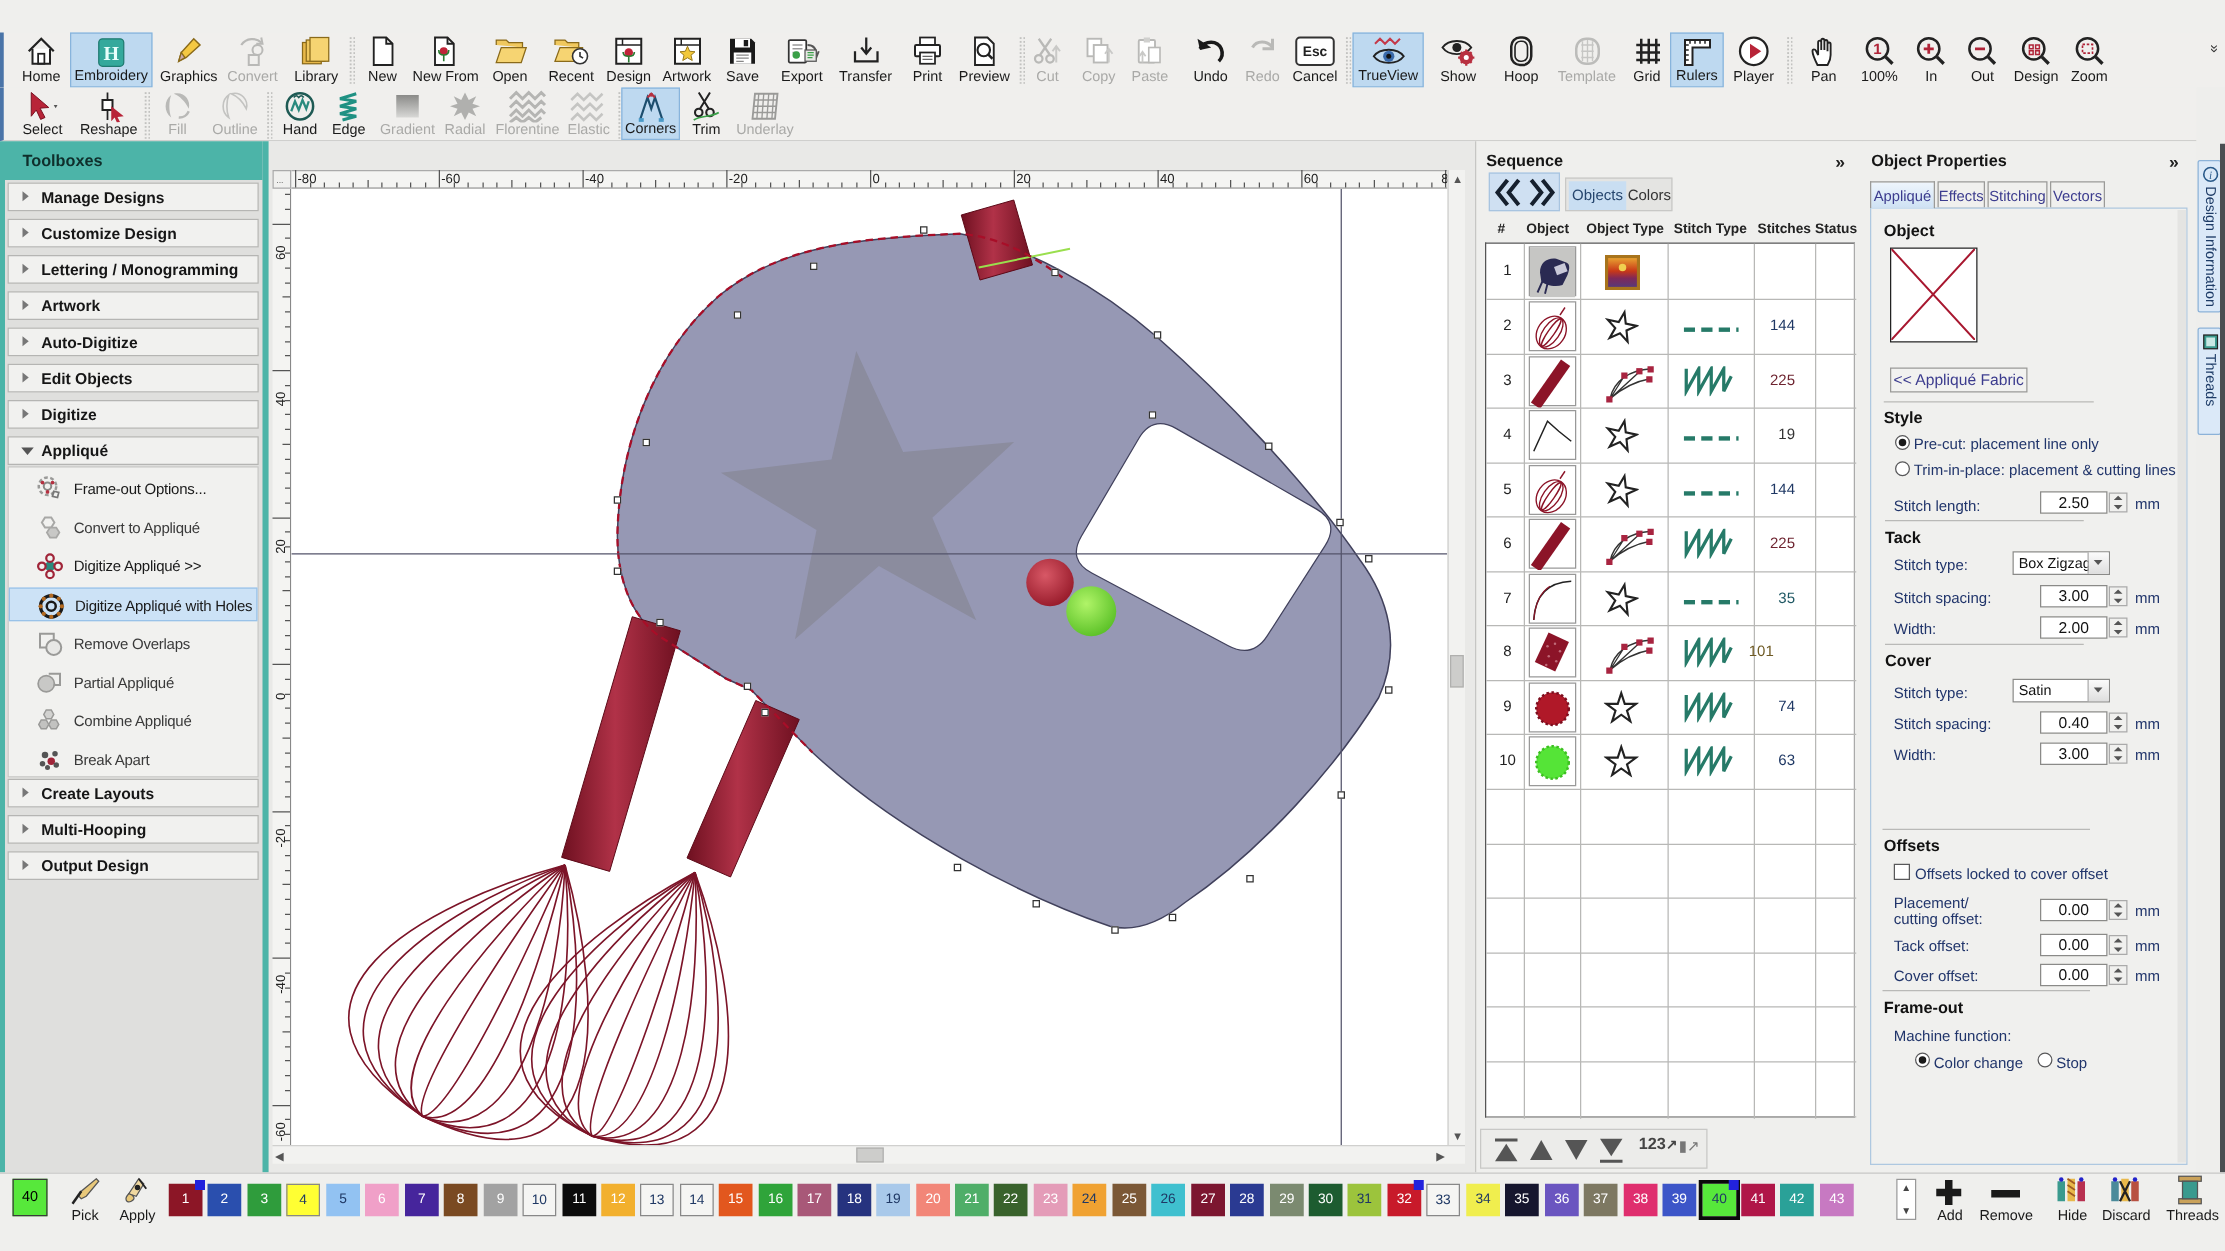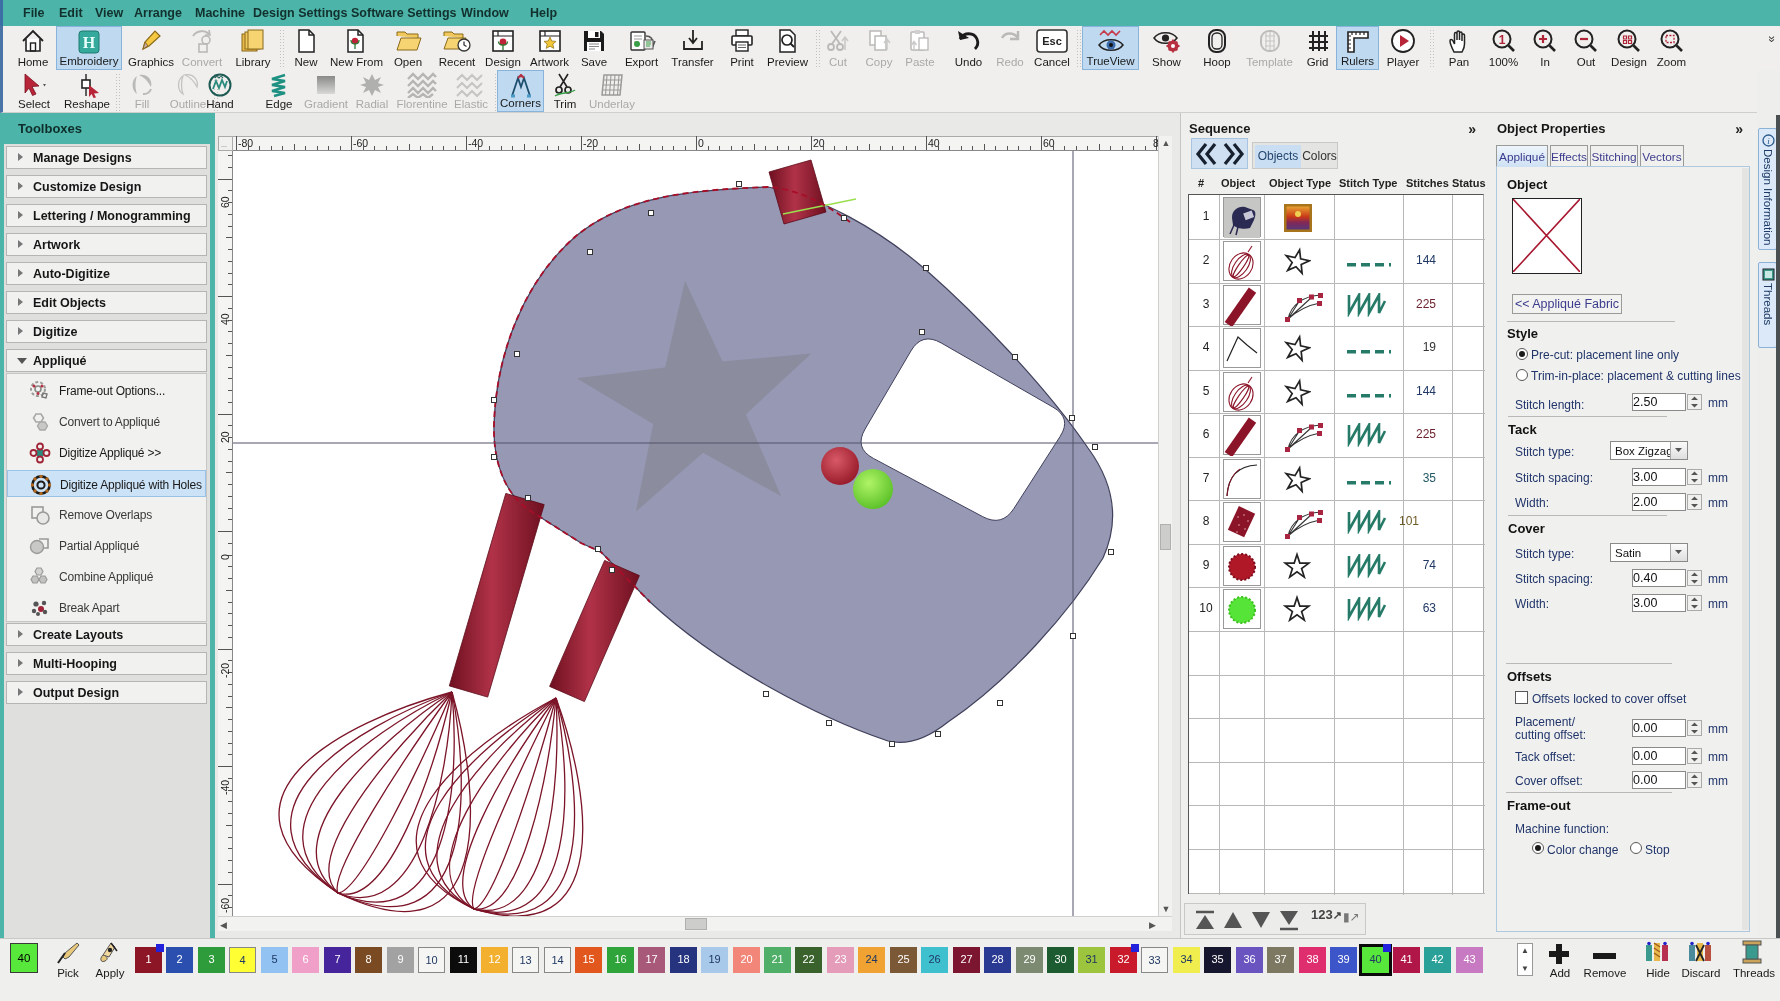--- a/index.html
+++ b/index.html
@@ -40,51 +40,40 @@
 .vsb{position:absolute;left:1158px;top:136px;width:14px;height:780px;background:#f2f2f0;border-left:1px solid #d0d0ce}
 .hsb{position:absolute;left:218px;top:916px;width:954px;height:15px;background:#f2f2f0;border-top:1px solid #d0d0ce}
 .thumb{position:absolute;background:#cdcdcb;border:1px solid #b0b0ae}
 .sbarrow{position:absolute;font-size:9px;color:#555;text-align:center}
 .seq{position:absolute;left:1180px;top:113px;width:310px;height:825px;background:#efefed;border-left:1px solid #c6c6c4}
 .seqhead{position:absolute;left:8px;top:8px;font-size:13px;font-weight:bold;color:#161616}
 .objprops{position:absolute;left:1490px;top:113px;width:267px;height:825px;background:#efefed}
 .oplabel{font-size:12px;color:#21356b;position:absolute;white-space:nowrap}
 .opbold{font-size:13px;font-weight:bold;color:#111;position:absolute}
 .opsep{position:absolute;height:1px;background:#b9b9b7}
-.spin{position:absolute;width:54px;height:18px;background:#fff;border:1px solid #8a8a88;font-size:12.5px;color:#111;padding-top:1px}
+.spin{position:absolute;width:54px;height:18px;background:#fff;border:1px solid #8a8a88;font-size:12.5px;color:#111;text-align:center;padding-top:1px}
 .spinbtn{position:absolute;width:15px;height:16px;background:#f0f0ee;border:1px solid #aaa}
 .mm{position:absolute;font-size:12px;color:#21356b}
 .ddown{position:absolute;height:19px;background:#fff;border:1px solid #8a8a88;font-size:11.5px;color:#111;padding:3px 0 0 4px;white-space:nowrap}
 .ddbtn{position:absolute;width:17px;height:17px;background:linear-gradient(#fbfbfb,#dedede);border-left:1px solid #aaa}
 .radio{position:absolute;width:12px;height:12px;border:1px solid #58585a;border-radius:50%;background:#fff}
 .radio.on:after{content:'';position:absolute;left:2px;top:2px;width:6px;height:6px;border-radius:50%;background:#1a1a1a}
 .chk{position:absolute;width:13px;height:13px;border:1px solid #58585a;background:#fff}
 .rightstrip{position:absolute;left:1757px;top:70px;width:23px;height:868px;background:#eeeeec}
 .vtab{position:absolute;left:1px;width:19px;background:#dbe9f8;border:1px solid #8cb2d8;border-radius:2px}
 .vtab .vtxt{position:absolute;left:3px;font-size:11.5px;color:#1d3b66;writing-mode:vertical-rl;white-space:nowrap}
 .palette{position:absolute;left:0;top:938px;width:1780px;height:44px;background:#efefed;border-top:1px solid #c8c8c6}
 .sw{position:absolute;top:8px;width:27px;height:26px;font-size:11px;text-align:center;padding-top:6px}
 .swlab{position:absolute;font-size:11.5px;color:#1a1a1a;text-align:center}
 .statusbar{position:absolute;left:0;top:982px;width:1780px;height:19px;background:linear-gradient(#29628e,#1d4e78);color:#eef6fd;font-size:13px}
 .statusbar span{position:absolute;top:2px;white-space:nowrap}
 .node{position:absolute;width:6px;height:6px;background:#fff;border:1px solid #333}
 </style></head><body>
 <div id="page">
 
-<div class="menubar">
-<span style="left:20px">File</span>
-<span style="left:56px">Edit</span>
-<span style="left:92px">View</span>
-<span style="left:131px">Arrange</span>
-<span style="left:192px">Machine</span>
-<span style="left:250px">Design Settings</span>
-<span style="left:348px">Software Settings</span>
-<span style="left:458px">Window</span>
-<span style="left:527px">Help</span>
-</div>
 <div class="tb1">
 <div class="tbtn" style="left:8px;width:44px;height:44px">
         <div class="ic"><svg width="26" height="26" viewBox="0 0 26 26">
             <path d="M3 13 L13 3 L23 13" fill="none" stroke="#222" stroke-width="1.8"></path>
             <path d="M6 11 V23 H20 V11" fill="#fff" stroke="#222" stroke-width="1.6"></path>
             <rect x="10.5" y="15" width="5" height="8" fill="none" stroke="#222" stroke-width="1.4"></rect>
           </svg></div>
         <div class="lb">Home</div>
       </div>
 <div class="tbtn" style="left:53px;width:66px;height:44px;background:#bed9f0;border:1px solid #88b4dc">
@@ -389,21 +378,21 @@
           </svg></div>
         <div class="lb dis">Fill</div>
       </div>
 <div class="tbtn" style="left:163px;width:44px;height:42px">
         <div class="ic"><svg width="26" height="26" viewBox="0 0 26 26">
             <path d="M8 4 C2 8 2 18 8 22 C6 17 6 9 8 4 Z M10 3 C18 1 24 8 22 15 C19 9 15 5 10 3 Z" fill="none" stroke="#c3c3c1" stroke-width="1.3"></path>
           </svg></div>
         <div class="lb dis">Outline</div>
       </div>
 <div class="vsep" style="left:210px"></div>
-<div class="tbtn" style="left:196px;width:42px;height:42px">
+<div class="tbtn" style="left:216px;width:42px;height:42px">
         <div class="ic"><svg width="26" height="26" viewBox="0 0 26 26">
             <circle cx="13" cy="13" r="10.5" fill="none" stroke="#1e5a54" stroke-width="2"></circle>
             <path d="M6 17 L9 9 L12 16 L15 8 L18 15 L20 9" fill="none" stroke="#2a8a7e" stroke-width="1.8"></path>
             <path d="M8 6 q2 -3 4 0 q2 -3 4 0" fill="none" stroke="#1e5a54" stroke-width="1.2"></path>
           </svg></div>
         <div class="lb">Hand</div>
       </div>
 <div class="tbtn" style="left:256px;width:40px;height:42px">
         <div class="ic"><svg width="26" height="26" viewBox="0 0 26 26">
             <path d="M19 3 L6 7 L19 9 L6 13 L19 15 L6 19 L19 21 L8 24" fill="none" stroke="#1f9183" stroke-width="2.4"></path>

